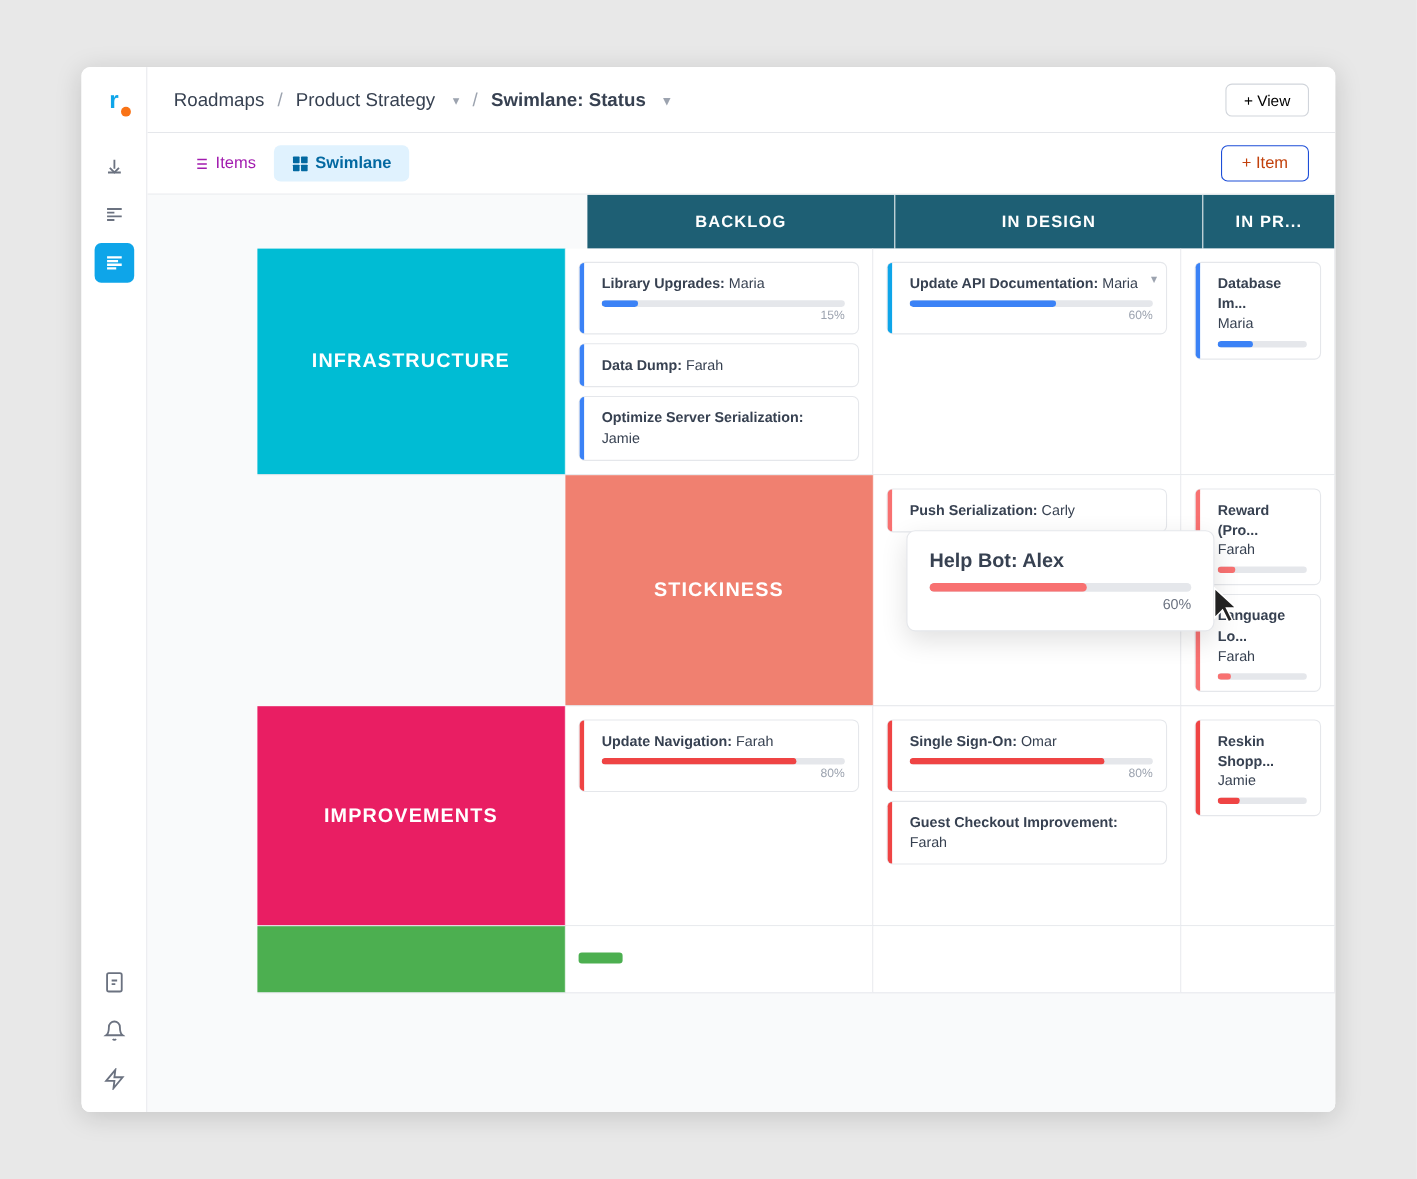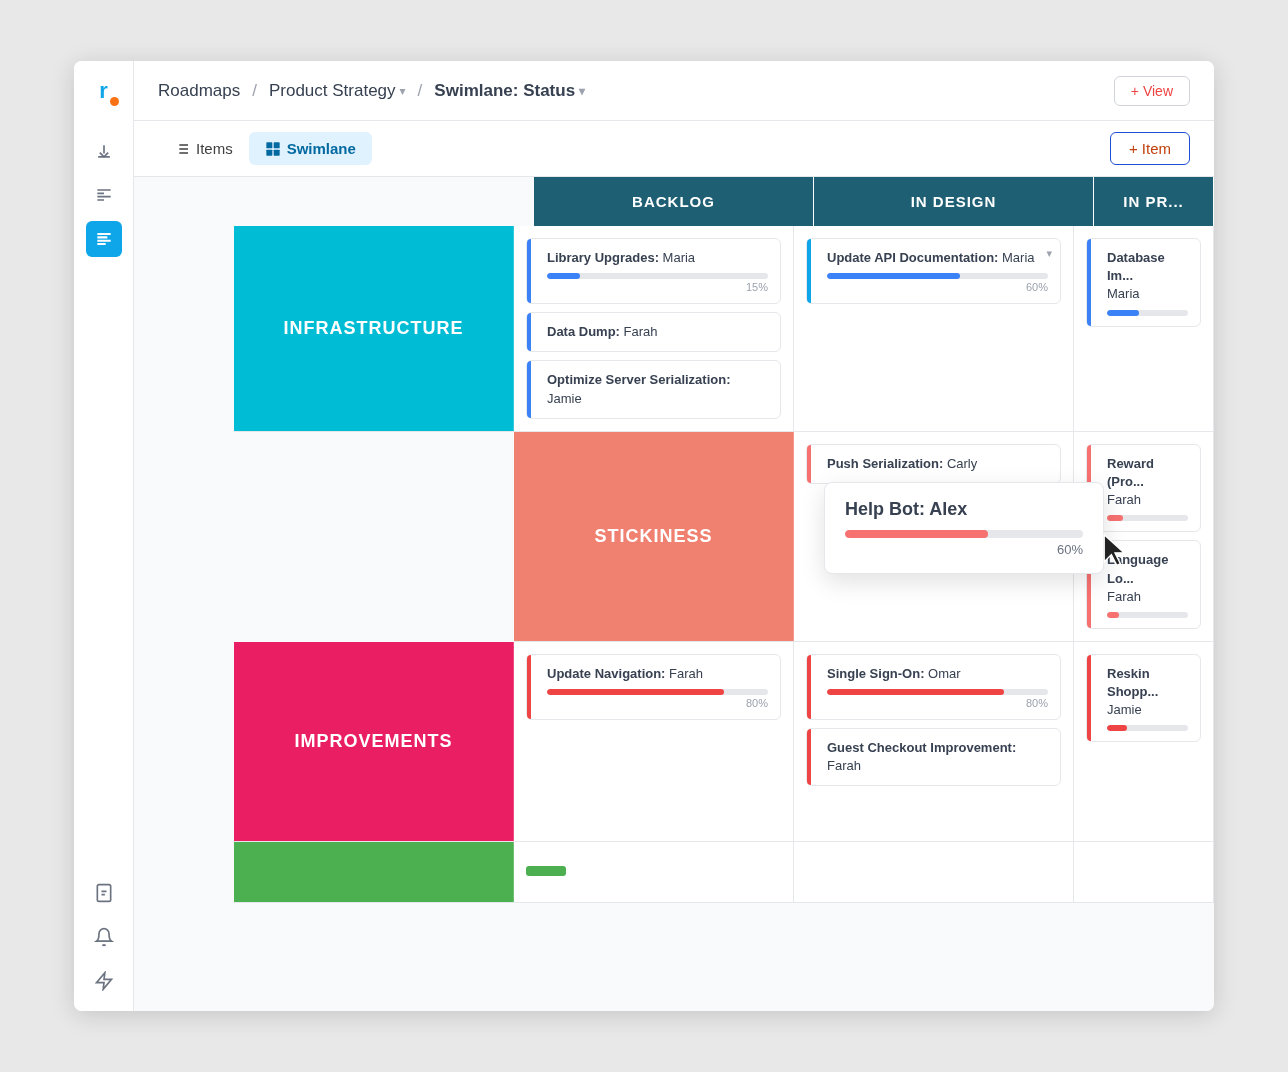--- a/index.html
+++ b/index.html
@@ -76,34 +76,34 @@
       color: #9ca3af;
       font-size: 17px;
       margin: 0 4px;
     }
     .breadcrumb-item.bold {
       font-weight: 700;
     }
     .breadcrumb-item.with-arrow {
       display: flex;
       align-items: center;
-      gap: 4px;
+      gap: 16px;
     }
     .breadcrumb-item .chevron {
       color: #9ca3af;
       font-size: 12px;
     }
     .header-spacer { flex: 1; }
     .add-view-btn {
       border: 1.5px solid #d1d5db;
       background: #fff;
       border-radius: 6px;
       padding: 6px 16px;
       font-size: 14px;
-      color: #ef4444;
+      color: #000000;
       cursor: pointer;
       display: flex;
       align-items: center;
       gap: 4px;
     }
     
     .toolbar {
       height: 56px;
       border-bottom: 1px solid #e5e7eb;
       display: flex;
@@ -114,21 +114,21 @@
     .tab-btn {
       display: flex;
       align-items: center;
       gap: 6px;
       padding: 8px 16px;
       border-radius: 6px;
       font-size: 15px;
       cursor: pointer;
       border: none;
       background: transparent;
-      color: #404040;
+      color: #a21caf;
     }
     .tab-btn.active {
       background: #e0f2fe;
       color: #0369a1;
       font-weight: 600;
     }
     .toolbar-spacer { flex: 1; }
     .add-item-btn {
       border: 1.5px solid #1d4ed8;
       background: #fff;

